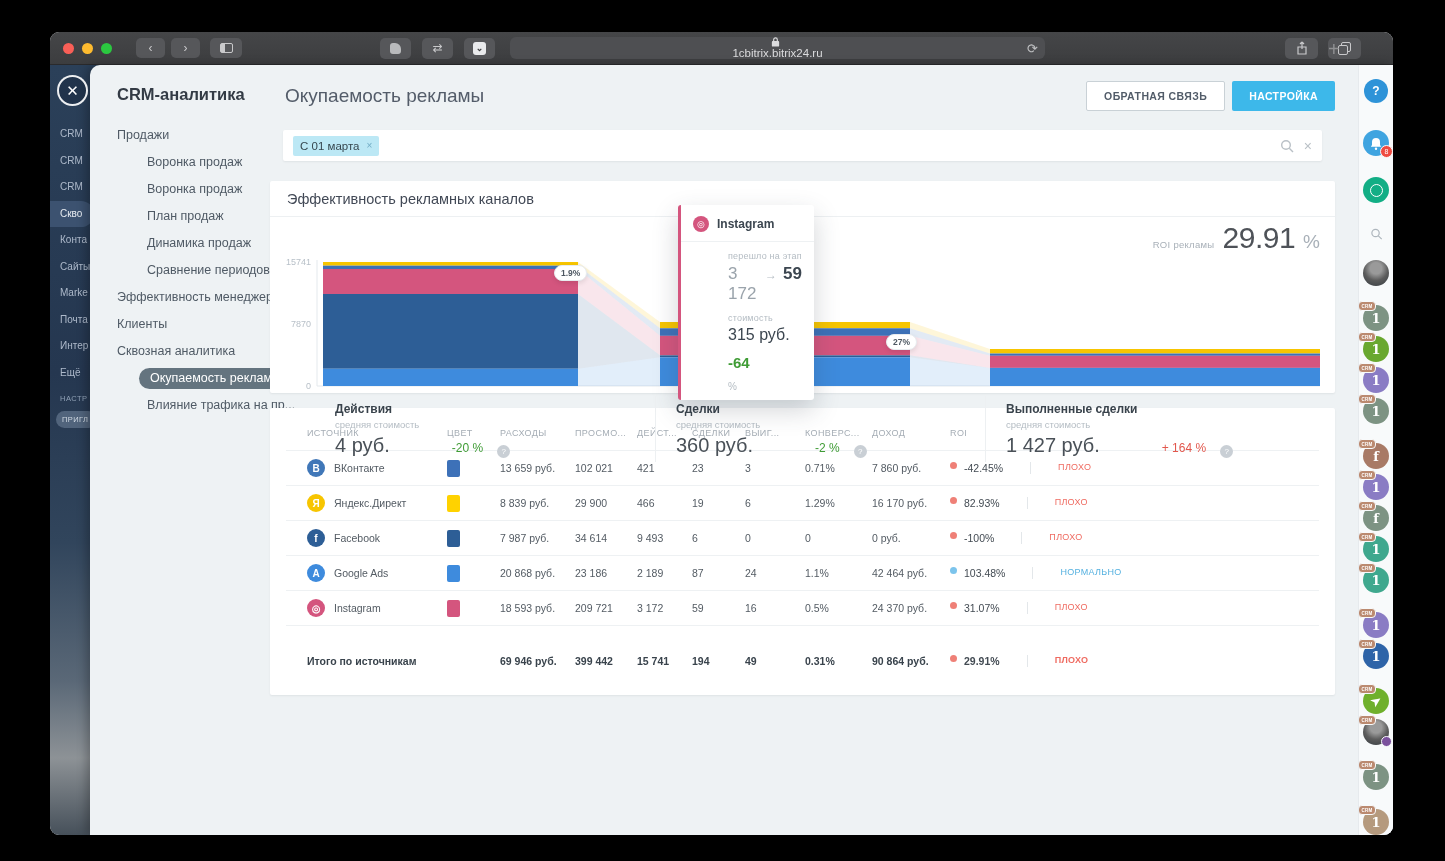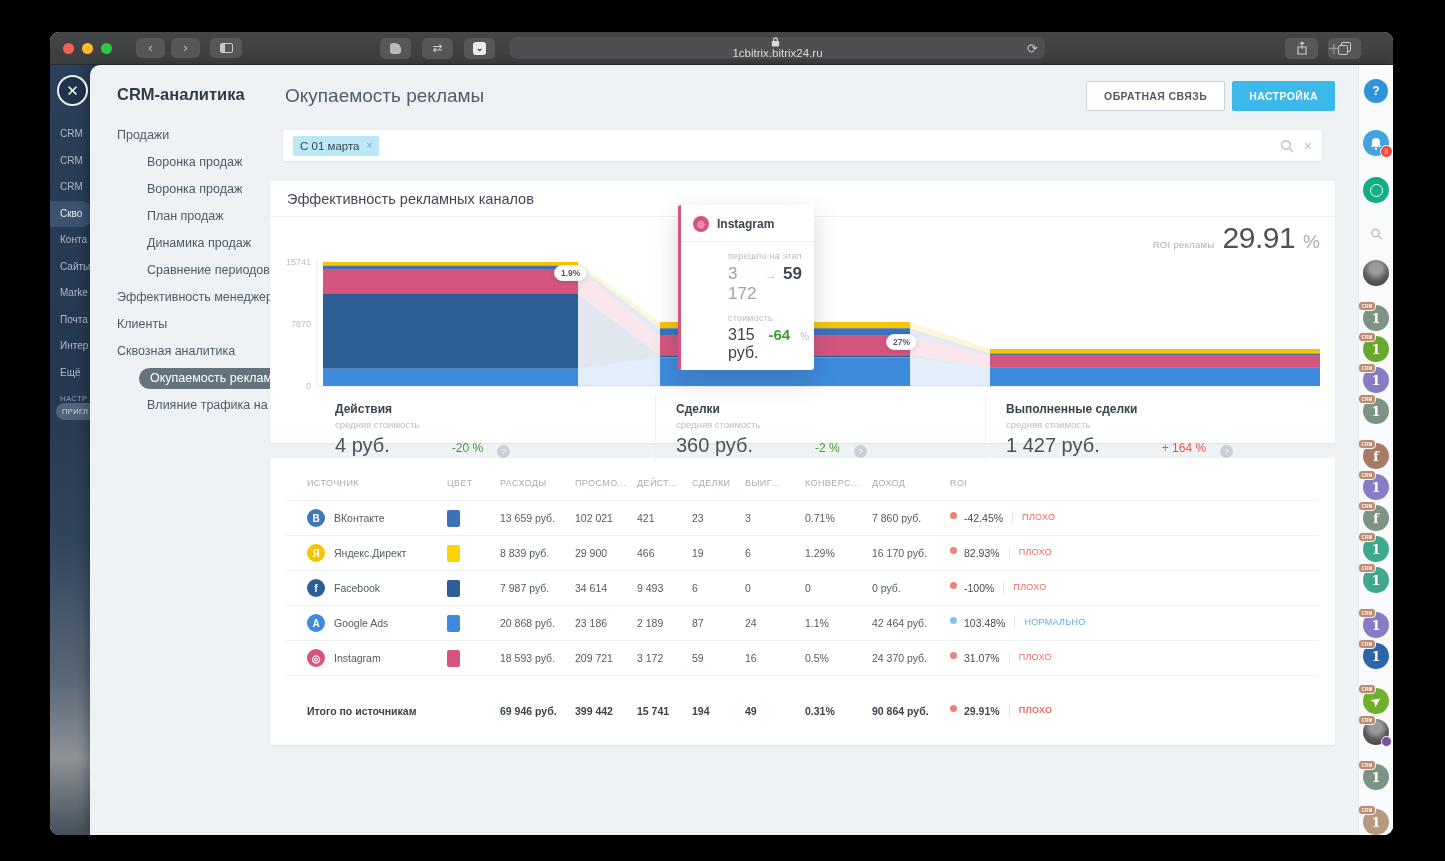--- a/index.html
+++ b/index.html
@@ -28,21 +28,21 @@
   .right-group { display:flex; gap:10px; margin-left:auto; margin-right:32px; }
   .right-group .tb-btn { width:33px; height:21px; }
   .new-tab { position:absolute; left:1328px; top:38px; color:#8f9092; font-size:20px; font-weight:300; z-index:50; }
 
   
   .app { position:absolute; top:33px; left:0; right:0; bottom:0; display:flex; background:linear-gradient(180deg,#2b4059 0%,#253750 40%,#31455c 62%,#5a6877 80%,#8d9296 90%,#46505a 100%); }
   .nav-underlay { width:40px; padding-top:56px; color:#aebacb; font-size:10px; overflow:hidden; flex:none; }
   .u-item { line-height:26.5px; padding-left:10px; white-space:nowrap; }
   .u-item.hl { background:#3c5270; border-radius:0 13px 13px 0; color:#e8edf2; width:44px; }
   .u-settings { margin-top:8px; padding-left:10px; font-size:7.5px; letter-spacing:.5px; color:#8fa0b5; }
-  .u-invite { margin:0 0 0 6px; width:40px; background:#51647c; border-radius:9px; font-size:7.5px; color:#cfd8e2; padding:4px 0 4px 6px; letter-spacing:.4px; }
+  .u-invite { margin:8px 0 0 6px; width:40px; background:#51647c; border-radius:9px; font-size:7.5px; color:#cfd8e2; padding:4px 0 4px 6px; letter-spacing:.4px; }
   .close-btn { position:absolute; left:7px; top:10px; width:31px; height:31px; border-radius:50%; border:2px solid rgba(255,255,255,.92); background:rgba(22,38,60,.45); color:#fff; font-size:15px; display:flex; align-items:center; justify-content:center; z-index:40; }
 
   .panel { flex:1; background:#eef2f4; border-radius:10px 0 0 0; display:flex; min-width:0; box-shadow:-4px 0 10px rgba(0,0,0,.25); }
 
   
   .menu-col { width:180px; flex:none; padding:20px 0 0 27px; }
   .menu-title { font-size:16.5px; color:#333b45; font-weight:bold; margin-bottom:18px; }
   .menu-item { font-size:12.5px; color:#4f5a65; line-height:27px; cursor:pointer; white-space:nowrap; }
   .menu-item.ind { padding-left:30px; }
   .menu-item.sel { display:inline-block; background:#64747f; color:#fff; border-radius:13px; line-height:21px; padding:0 11px; margin:3px 0 3px 22px; }
@@ -57,21 +57,21 @@
   .btn.primary { background:#3db8ea; color:#fff; }
 
   .filter-card { margin:7px 13px 0 13px; height:31px; background:#fff; border-radius:2px; box-shadow:0 1px 2px rgba(50,60,70,.08); display:flex; align-items:center; padding:0 10px; }
   .chip { background:#bce8f5; color:#37474f; font-size:11.5px; border-radius:2px; padding:4px 7px; display:flex; align-items:center; gap:7px; }
   .chip .x { color:#74aec6; font-size:10px; }
   .filter-icons { margin-left:auto; display:flex; align-items:center; gap:10px; color:#b9c0c6; }
 
   .card { background:#fff; border-radius:2px; box-shadow:0 1px 2px rgba(50,60,70,.08); }
   .card-head { height:36px; display:flex; align-items:center; padding:0 17px; font-size:14.5px; color:#424956; border-bottom:1px solid #edf0f2; }
 
-  .chart-card { margin-top:20px; position:relative; height:262px; }
+  .chart-card { margin-top:20px; position:relative; height:212px; }
   .chart-body { position:absolute; left:0; right:0; top:36px; height:179px; }
   .roi-block { position:absolute; right:15px; top:4px; display:flex; align-items:baseline; gap:8px; }
   .roi-label { font-size:9.5px; color:#a8b0b8; letter-spacing:.3px; }
   .roi-value { font-size:30px; color:#4e5258; letter-spacing:-.5px; }
   .roi-unit { font-size:19px; color:#a8b0b8; }
   .funnel-svg { position:absolute; left:5px; top:29px; }
   .conv-tag { position:absolute; background:#fff; border:1px solid #e8ecef; box-shadow:0 2px 5px rgba(0,0,0,.10); border-radius:9px; font-size:8.5px; font-weight:bold; color:#4e5862; padding:2px 6px; z-index:3; }
   .tag1 { left:284px; top:48px; }
   .tag2 { left:616px; top:117px; }
 
@@ -93,39 +93,39 @@
   .tooltip { position:absolute; left:408px; top:24px; width:136px; background:#fff; border-left:3px solid #d4557e; border-radius:3px; box-shadow:0 10px 26px rgba(50,60,75,.22); z-index:10; }
   .tt-head { display:flex; align-items:center; gap:8px; padding:11px 12px 9px; border-bottom:1px solid #eef1f3; }
   .tt-icon { width:16px; height:16px; border-radius:50%; background:#d4557e; color:#fff; font-size:9px; display:flex; align-items:center; justify-content:center; }
   .tt-title { font-size:12px; color:#3c4650; font-weight:bold; }
   .tt-body { padding:9px 12px 8px;margin-left:35px; }
   .tt-label { font-size:9px; color:#b4bcc3; letter-spacing:.2px; }
   .tt-trans { display:flex; align-items:baseline; gap:6px; margin:3px 0 9px; }
   .tt-from { font-size:17px; color:#9aa3ab; }
   .tt-arrow { font-size:12px; color:#b4bcc3; }
   .tt-to { font-size:17px; color:#3c4650; font-weight:bold; }
-  .tt-cost-row { display:flex; align-items:baseline; gap:10px; margin-top:3px; }
+  .tt-cost-row { display:flex; align-items:baseline; gap:10px; margin-top:3px;flex-direction:column; }
   .tt-cost { font-size:16px; color:#3c4650; }
   .tt-delta { font-size:15px; color:#3f9c35; font-weight:bold; }
   .tt-delta-unit { font-size:10px; color:#b4bcc3; }
 
   
   .table-card { margin-top:15px; margin-bottom:20px; padding-bottom:12px; }
   .tbl { padding:6px 16px 0; }
   .tbl-grid { display:grid; grid-template-columns:140px 53px 75px 62px 55px 53px 60px 67px 78px 1fr; align-items:center; padding-left:21px; }
   .tbl-header { padding-top:14px; padding-bottom:12px; }
   .th { font-size:9px; color:#a5adb5; letter-spacing:.4px; }
   .tbl-row { border-top:1px solid #eef1f3; height:35px; font-size:10.5px; color:#535b63; }
   .src-cell { display:flex; align-items:center; gap:9px; }
   .src-icon { width:18px; height:18px; border-radius:50%; color:#fff; font-size:10px; font-weight:bold; display:flex; align-items:center; justify-content:center; flex:none; }
   .swatch { width:13px; height:17px; border-radius:2px; }
   .roi-cell { display:flex; }
   .roi-dot { width:7px; height:7px; border-radius:50%; margin-right:7px; flex:none; }
   .roi-val { color:#434b53; }
-  .roi-status { font-size:9px; letter-spacing:.3px; margin-left:9px; padding-left:9px; border-left:1px solid #e3e7ea; }
+  .roi-status { font-size:9px; letter-spacing:.3px; margin-left:27px; padding-left:27px; border-left:1px solid #e3e7ea; }
   .status-bad { color:#ef6b61; } .dot-bad { background:#ef8077; }
   .status-normal { color:#55b1e0; } .dot-normal { background:#7cc4ec; }
   .tbl-total { border-top:1px solid #eef1f3; height:58px; padding-top:12px; font-weight:bold; color:#39434c; font-size:10.5px; align-items:center; }
 
   
   .rail { width:35px; flex:none; border-left:1px solid #e6eaed; background:#f8fafb; display:flex; flex-direction:column; align-items:center; padding-top:14px; overflow:hidden; }
   .rail-circle { border-radius:50%; display:flex; align-items:center; justify-content:center; color:#fff; flex:none; position:relative; }
   .help { width:24px; height:24px; background:#2e93d8; font-size:12px; font-weight:bold; }
   .bell { width:26px; height:26px; background:#3fa4e0; margin-top:27px; }
   .bell .badge { position:absolute; right:-4px; bottom:-2px; width:13px; height:13px; background:#ef4b41; border-radius:50%; font-size:7px; display:flex; align-items:center; justify-content:center; border:1.5px solid #f8fafb; }

